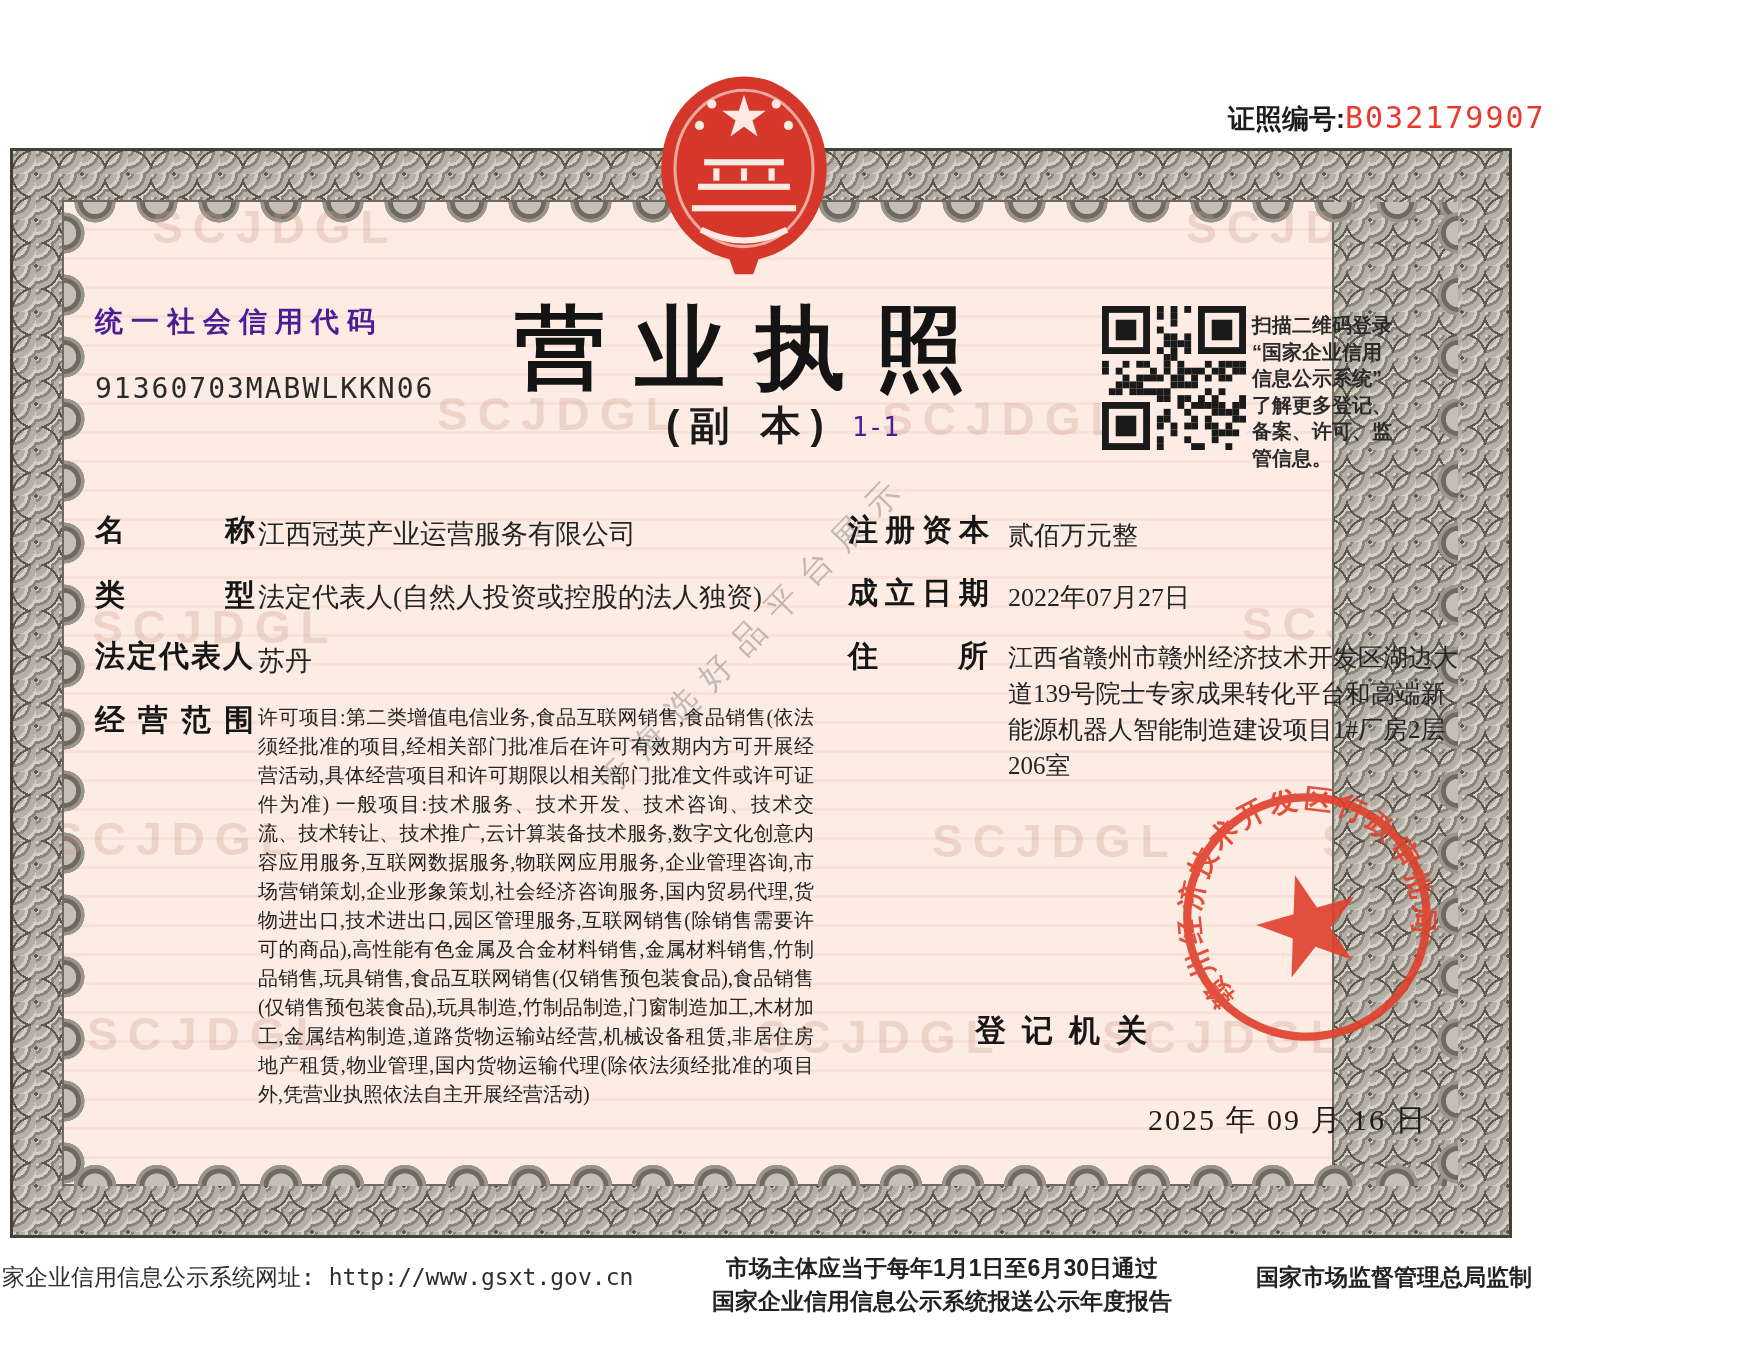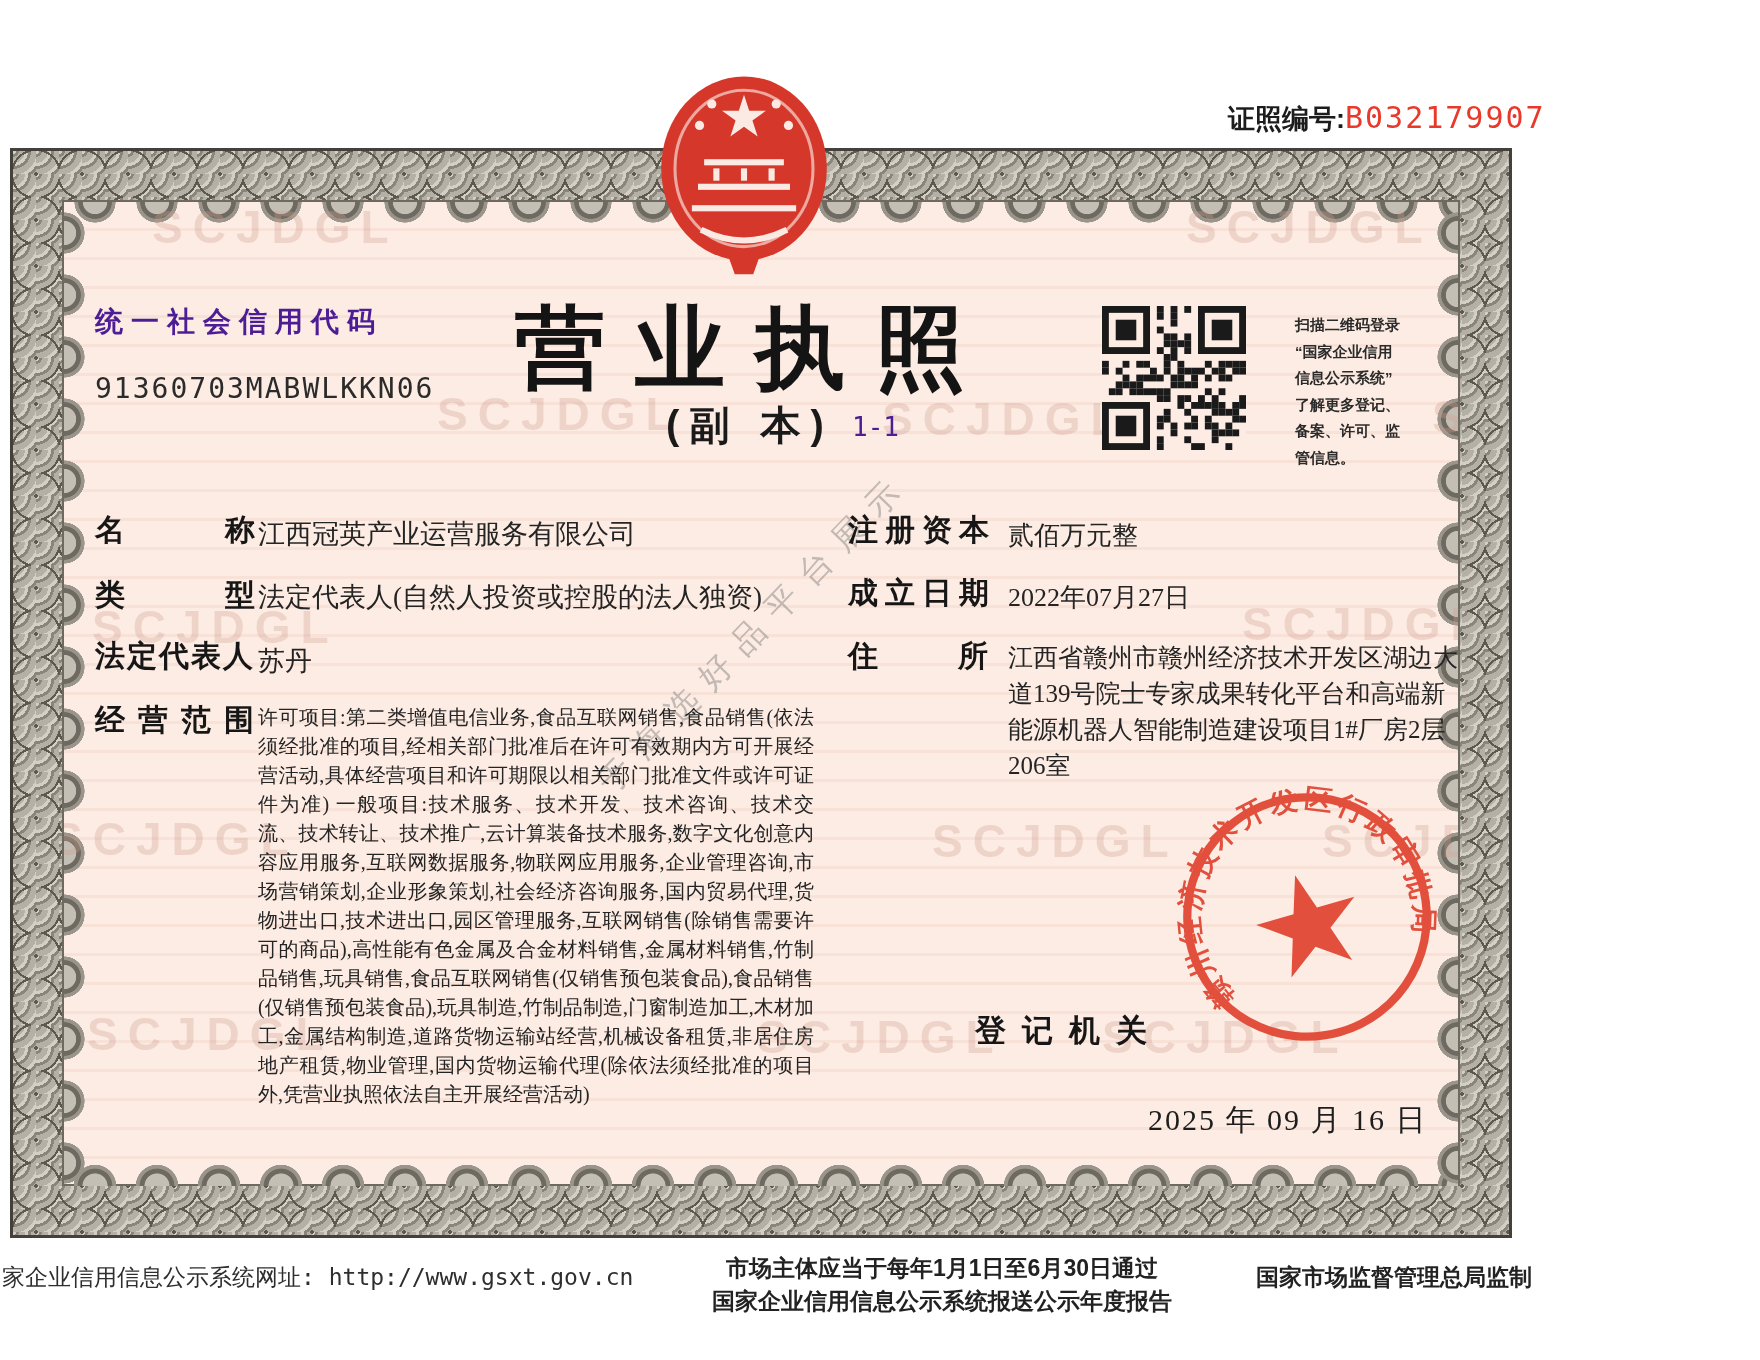--- a/index.html
+++ b/index.html
@@ -20,21 +20,21 @@
   .frame{
     left:10px;top:148px;width:1502px;height:1090px;
     border:3px solid #44403a;box-sizing:border-box;
     background-color:#a39e94;
     background-image:
       repeating-radial-gradient(circle at 50% 50%, #5d594f 0 2px, rgba(0,0,0,0) 2px 23px),
       repeating-radial-gradient(circle at 0 0, #d4cfc4 0 3px, #8a857b 3px 6px, #b5b0a5 6px 12px);
     background-size:46px 46px, 23px 23px;
   }
   .paper{
-    left:62px;top:200px;width:1398px;height:986px;
+    left:62px;top:200px;width:1272px;height:986px;
     border:2px solid #6e6a61;box-sizing:border-box;
     background:repeating-linear-gradient(180deg,#fdece3 0 26px,#f8e1d7 26px 29px);
     overflow:hidden;
   }
   .scallop{position:absolute;z-index:2;}
   .sc-top{left:64px;top:202px;width:1394px;height:24px;
     background:radial-gradient(circle at 50% 0,#c4bfb4 0 30%,#6e6a61 32% 42%,#9a958b 44% 52%,rgba(0,0,0,0) 53%);
     background-size:62px 24px;background-repeat:repeat-x;}
   .sc-bottom{left:64px;top:1160px;width:1394px;height:26px;
     background:radial-gradient(circle at 50% 100%,#c4bfb4 0 30%,#6e6a61 32% 42%,#9a958b 44% 52%,rgba(0,0,0,0) 53%);
@@ -51,22 +51,22 @@
       font-size:46px;letter-spacing:10px;z-index:3;white-space:nowrap;}
   .wm-red{position:absolute;z-index:3;font-weight:bold;font-size:80px;letter-spacing:44px;
       color:rgba(222,118,96,.22);white-space:nowrap;}
   .wm-diag{position:absolute;z-index:3;font-size:33px;letter-spacing:15px;
       color:rgba(130,130,130,.48);white-space:nowrap;
       transform:rotate(-46deg);transform-origin:left top;}
 
   
   .emblem{left:652px;top:70px;width:184px;height:206px;z-index:6;}
   .qr{left:1102px;top:306px;width:144px;height:144px;z-index:5;}
-  .qr-caption{left:1295px;top:312px;width:184px;z-index:5;
-      font-size:15px;font-weight:bold;line-height:26.5px;color:#2b2b2b;white-space:pre-line;}
+  .qr-caption{left:1252px;top:312px;width:184px;z-index:5;
+      font-size:20px;font-weight:bold;line-height:26.5px;color:#2b2b2b;white-space:pre-line;}
   .seal{left:1178px;top:788px;width:258px;height:258px;z-index:7;
       transform:rotate(-16deg);opacity:.9;}
 
   
   .credit-label{left:95px;top:303px;font-size:28px;font-weight:bold;letter-spacing:8px;color:#4c1d95;z-index:5;white-space:nowrap;}
   .credit-code{left:95px;top:372px;font-size:28px;letter-spacing:2px;color:#2b2b2b;z-index:5;
       font-family:"DejaVu Sans Mono",monospace;white-space:nowrap;}
   .title{left:430px;top:288px;width:650px;text-align:center;z-index:5;
       font-size:90px;font-weight:bold;letter-spacing:30px;color:#141414;white-space:nowrap;}
   .subtitle{left:430px;top:398px;width:640px;text-align:center;z-index:5;

